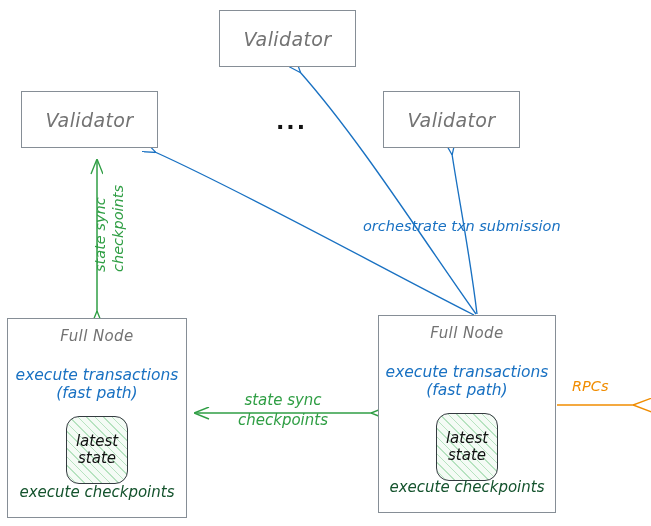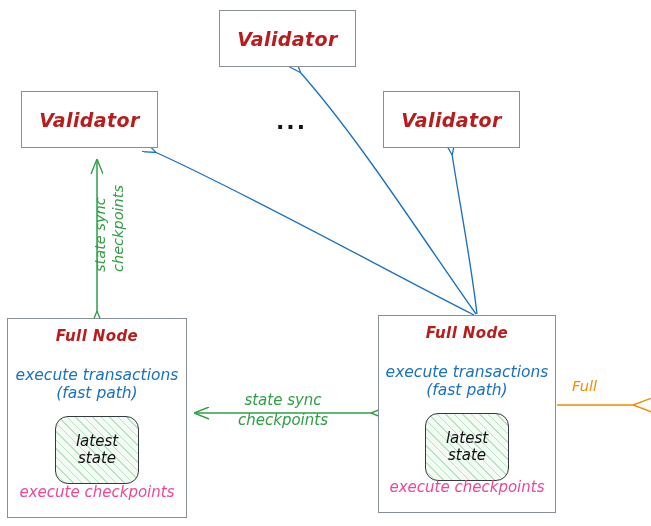--- a/index.html
+++ b/index.html
@@ -34,51 +34,51 @@
     display: flex;
     flex-direction: column;
     align-items: center;
   }
   .validator-box {
     justify-content: center;
   }
   .box-title {
     font-family: "DejaVu Sans", sans-serif;
     font-size: 19px;
-    color: #b91c1c;
+    color: #737373;
     letter-spacing: 0.4px;
     font-style: italic;
-    font-weight: 700;
+    font-weight: 400;
     text-align: center;
     white-space: nowrap;
   }
   .fullnode-title {
     font-size: 15px;
     margin-top: 8px;
     font-style: italic;
   }
   .blue-text {
     color: #1971c2;
     font-size: 15.5px;
     text-align: center;
     line-height: 1.18;
     margin-top: 21px;
     font-style: italic;
     white-space: nowrap;
   }
   .green-text {
-    color: #ec4899;
+    color: #14532d;
     font-size: 15px;
     text-align: center;
     font-style: italic;
     white-space: nowrap;
   }
   .state-chip {
     box-sizing: border-box;
-    width: 84px;
+    width: 62px;
     height: 68px;
     border: 1.8px solid #343a40;
     border-radius: 13px;
     margin-top: 13px;
     display: flex;
     flex-direction: column;
     justify-content: center;
     align-items: center;
     background-color: #f4fbf5;
     background-image: repeating-linear-gradient(
@@ -207,22 +207,23 @@
       <div>execute transactions</div>
       <div>(fast path)</div>
     </div>
     <div class="state-chip">
       <span>latest</span>
       <span>state</span>
     </div>
     <div class="green-text exec-checkpoints">execute checkpoints</div>
   </div>
 
+  <div class="edge-label lbl-blue" style="left:363px; top:218px;">orchestrate txn submission</div>
 
   <div class="vert-label" style="left:92px; top:272px;">state sync</div>
   <div class="vert-label" style="left:110px; top:272px;">checkpoints</div>
 
   <div class="edge-label lbl-green" style="left:228px; top:392px; width:110px;">state sync</div>
   <div class="edge-label lbl-green" style="left:228px; top:412px; width:110px;">checkpoints</div>
 
-  <div class="edge-label lbl-orange" style="left:572px; top:378px;">Full</div>
+  <div class="edge-label lbl-orange" style="left:572px; top:378px;">RPCs</div>
 
 </div>
 
 </body></html>

